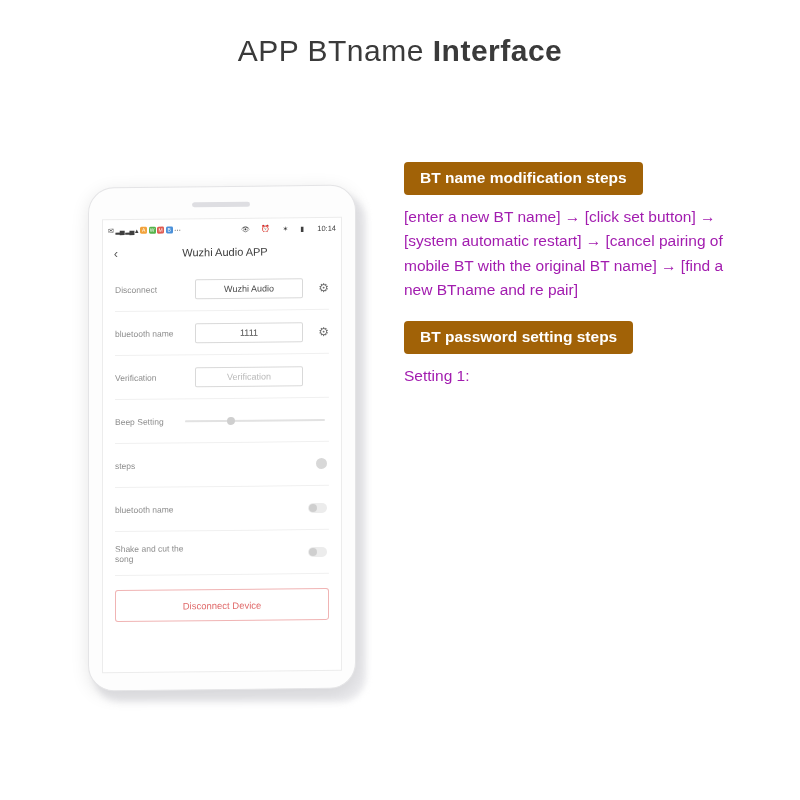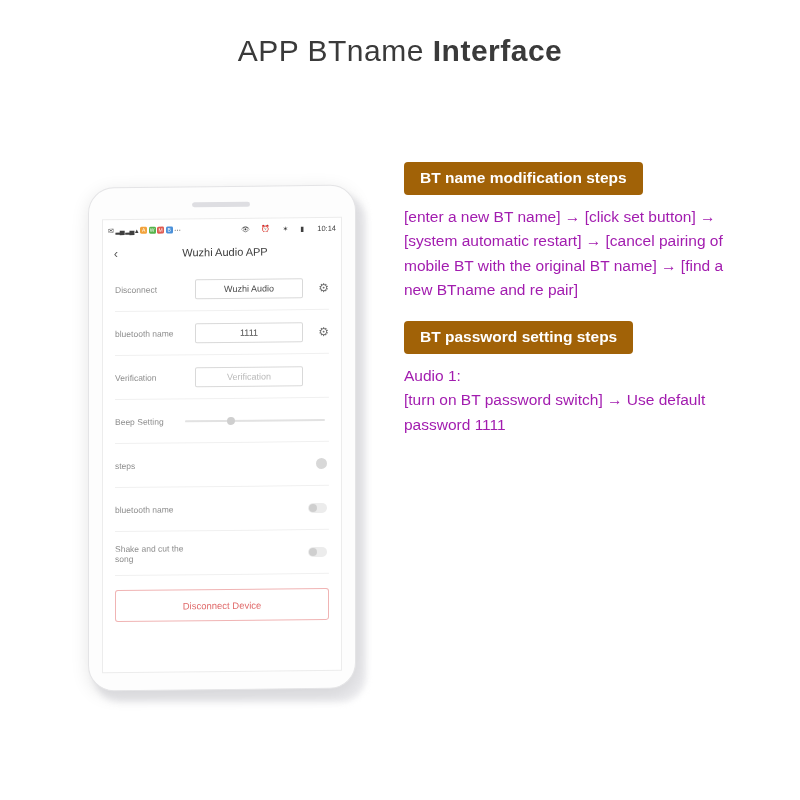--- a/index.html
+++ b/index.html
@@ -381,17 +381,16 @@
   </div>
 </div>
 
 <div class="right-col">
 
   <div class="section-banner">BT name modification steps</div>
   <p class="para">[enter a new BT name] → [click set button] → [system automatic restart] → [cancel pairing of mobile BT with the original BT name] → [find a new BTname and re pair]</p>
 
   <div class="block-2">
     <div class="section-banner">BT password setting steps</div>
-    <p class="para tight">Audio 1:</p>
-    <p class="para">[turn on BT password switch] → Use default password 1111</p>
+    <p class="para tight">Setting 1:</p>
   </div>
 
 </div>
 
 </body></html>

